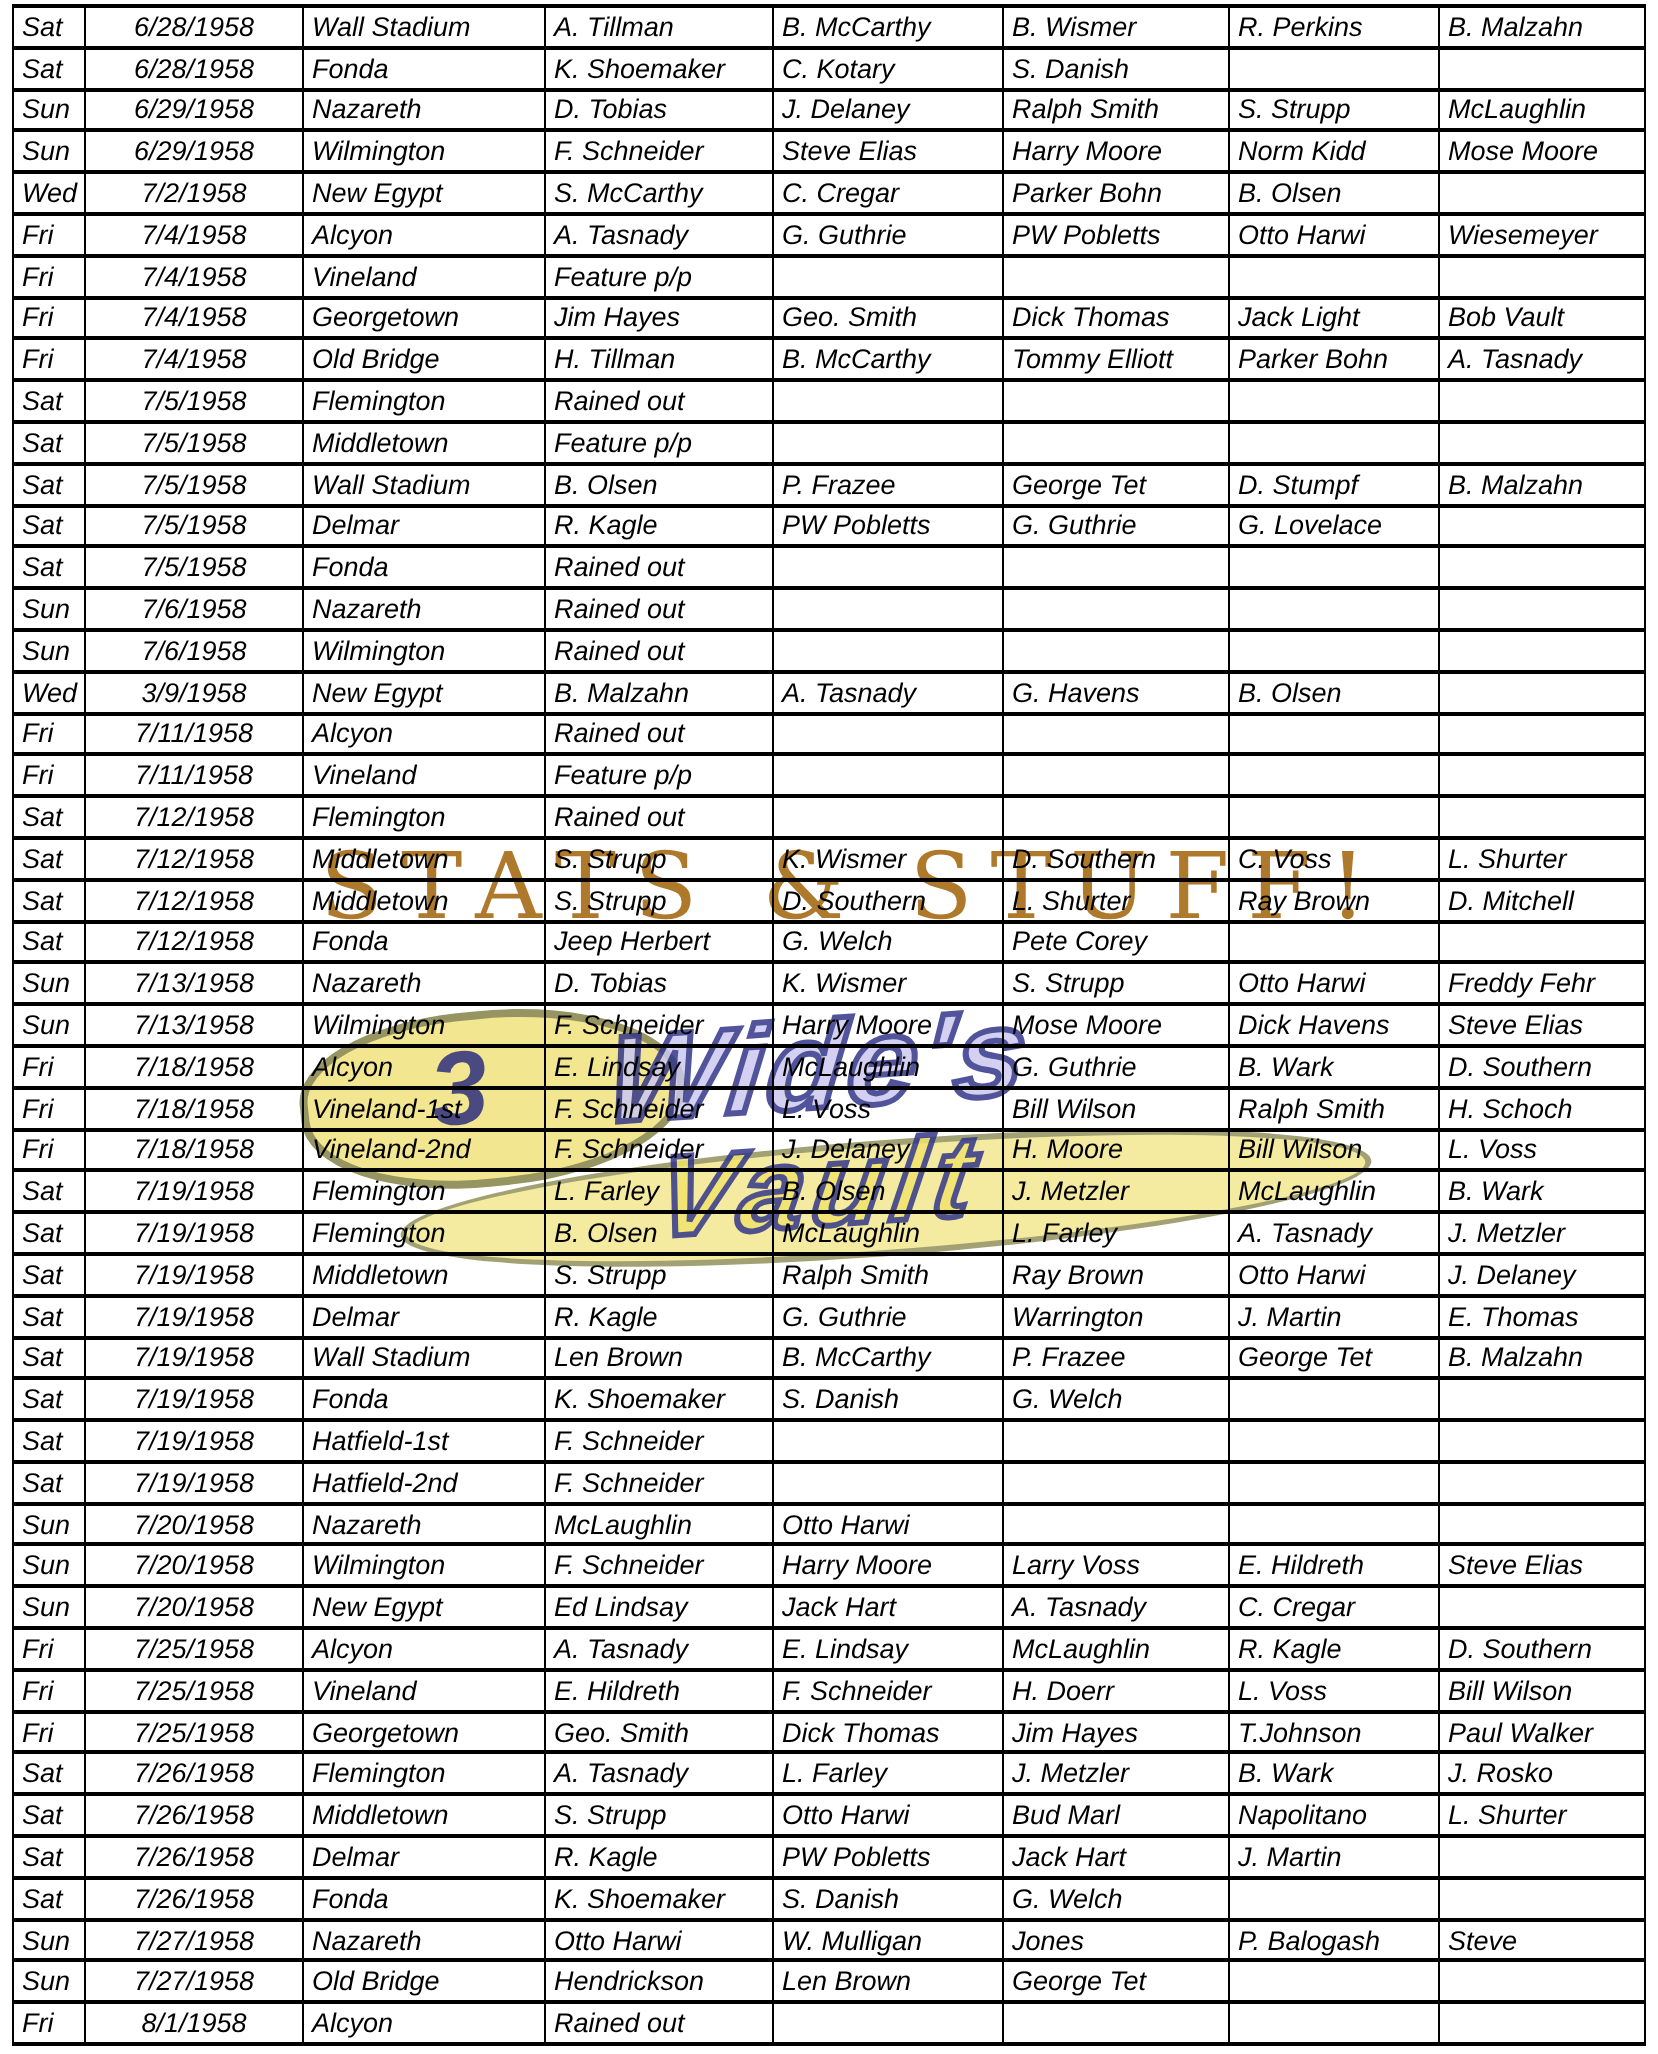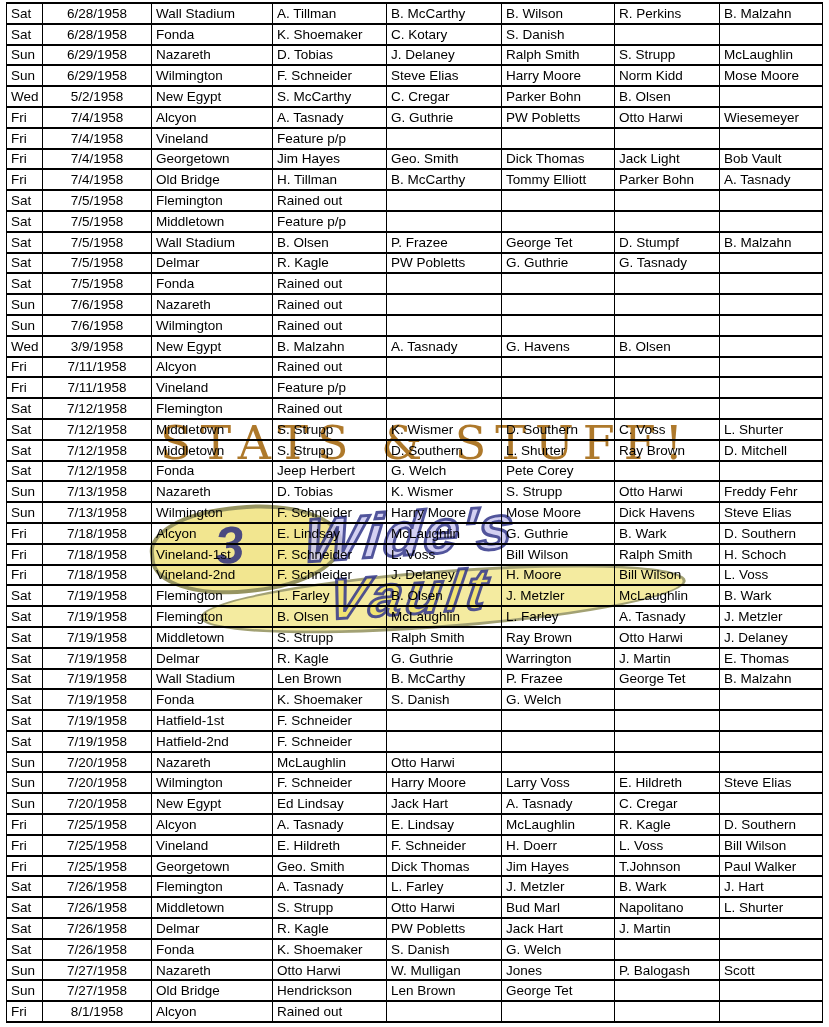--- a/index.html
+++ b/index.html
@@ -85,20 +85,21 @@
   }
   
   table.results{
     position:relative;
     z-index:1;
     border-collapse:collapse;
     table-layout:fixed;
     width:816px;
     margin:2px 12px 0 6px;
     background:transparent;
+    font-style:italic;
   }
   td{
     border:1px solid #000;
     border-top-width:2px;
     border-bottom-width:2px;
     height:18.8px;
     padding:0 2px 0 4px;
     font-size:13.5px;
     color:#000;
     white-space:nowrap;
@@ -130,21 +131,21 @@
       <col style="width: 105px;">
       <col style="width: 103px;">
     </colgroup>
   <tbody>
       <tr>
         <td class="col-day">Sat</td>
         <td class="col-date">6/28/1958</td>
         <td class="col-track">Wall Stadium</td>
         <td class="col-finish1">A. Tillman</td>
         <td class="col-finish2">B. McCarthy</td>
-        <td class="col-finish3">B. Wilson</td>
+        <td class="col-finish3">B. Wismer</td>
         <td class="col-finish4">R. Perkins</td>
         <td class="col-finish5">B. Malzahn</td>
       </tr>
       <tr>
         <td class="col-day">Sat</td>
         <td class="col-date">6/28/1958</td>
         <td class="col-track">Fonda</td>
         <td class="col-finish1">K. Shoemaker</td>
         <td class="col-finish2">C. Kotary</td>
         <td class="col-finish3">S. Danish</td>
@@ -166,21 +167,21 @@
         <td class="col-date">6/29/1958</td>
         <td class="col-track">Wilmington</td>
         <td class="col-finish1">F. Schneider</td>
         <td class="col-finish2">Steve Elias</td>
         <td class="col-finish3">Harry Moore</td>
         <td class="col-finish4">Norm Kidd</td>
         <td class="col-finish5">Mose Moore</td>
       </tr>
       <tr>
         <td class="col-day">Wed</td>
-        <td class="col-date">5/2/1958</td>
+        <td class="col-date">7/2/1958</td>
         <td class="col-track">New Egypt</td>
         <td class="col-finish1">S. McCarthy</td>
         <td class="col-finish2">C. Cregar</td>
         <td class="col-finish3">Parker Bohn</td>
         <td class="col-finish4">B. Olsen</td>
         <td class="col-finish5"></td>
       </tr>
       <tr>
         <td class="col-day">Fri</td>
         <td class="col-date">7/4/1958</td>
@@ -251,21 +252,21 @@
         <td class="col-finish4">D. Stumpf</td>
         <td class="col-finish5">B. Malzahn</td>
       </tr>
       <tr>
         <td class="col-day">Sat</td>
         <td class="col-date">7/5/1958</td>
         <td class="col-track">Delmar</td>
         <td class="col-finish1">R. Kagle</td>
         <td class="col-finish2">PW Pobletts</td>
         <td class="col-finish3">G. Guthrie</td>
-        <td class="col-finish4">G. Tasnady</td>
+        <td class="col-finish4">G. Lovelace</td>
         <td class="col-finish5"></td>
       </tr>
       <tr>
         <td class="col-day">Sat</td>
         <td class="col-date">7/5/1958</td>
         <td class="col-track">Fonda</td>
         <td class="col-finish1">Rained out</td>
         <td class="col-finish2"></td>
         <td class="col-finish3"></td>
         <td class="col-finish4"></td>
@@ -552,21 +553,21 @@
         <td class="col-finish5">Paul Walker</td>
       </tr>
       <tr>
         <td class="col-day">Sat</td>
         <td class="col-date">7/26/1958</td>
         <td class="col-track">Flemington</td>
         <td class="col-finish1">A. Tasnady</td>
         <td class="col-finish2">L. Farley</td>
         <td class="col-finish3">J. Metzler</td>
         <td class="col-finish4">B. Wark</td>
-        <td class="col-finish5">J. Hart</td>
+        <td class="col-finish5">J. Rosko</td>
       </tr>
       <tr>
         <td class="col-day">Sat</td>
         <td class="col-date">7/26/1958</td>
         <td class="col-track">Middletown</td>
         <td class="col-finish1">S. Strupp</td>
         <td class="col-finish2">Otto Harwi</td>
         <td class="col-finish3">Bud Marl</td>
         <td class="col-finish4">Napolitano</td>
         <td class="col-finish5">L. Shurter</td>
@@ -592,21 +593,21 @@
         <td class="col-finish5"></td>
       </tr>
       <tr>
         <td class="col-day">Sun</td>
         <td class="col-date">7/27/1958</td>
         <td class="col-track">Nazareth</td>
         <td class="col-finish1">Otto Harwi</td>
         <td class="col-finish2">W. Mulligan</td>
         <td class="col-finish3">Jones</td>
         <td class="col-finish4">P. Balogash</td>
-        <td class="col-finish5">Scott</td>
+        <td class="col-finish5">Steve</td>
       </tr>
       <tr>
         <td class="col-day">Sun</td>
         <td class="col-date">7/27/1958</td>
         <td class="col-track">Old Bridge</td>
         <td class="col-finish1">Hendrickson</td>
         <td class="col-finish2">Len Brown</td>
         <td class="col-finish3">George Tet</td>
         <td class="col-finish4"></td>
         <td class="col-finish5"></td>

